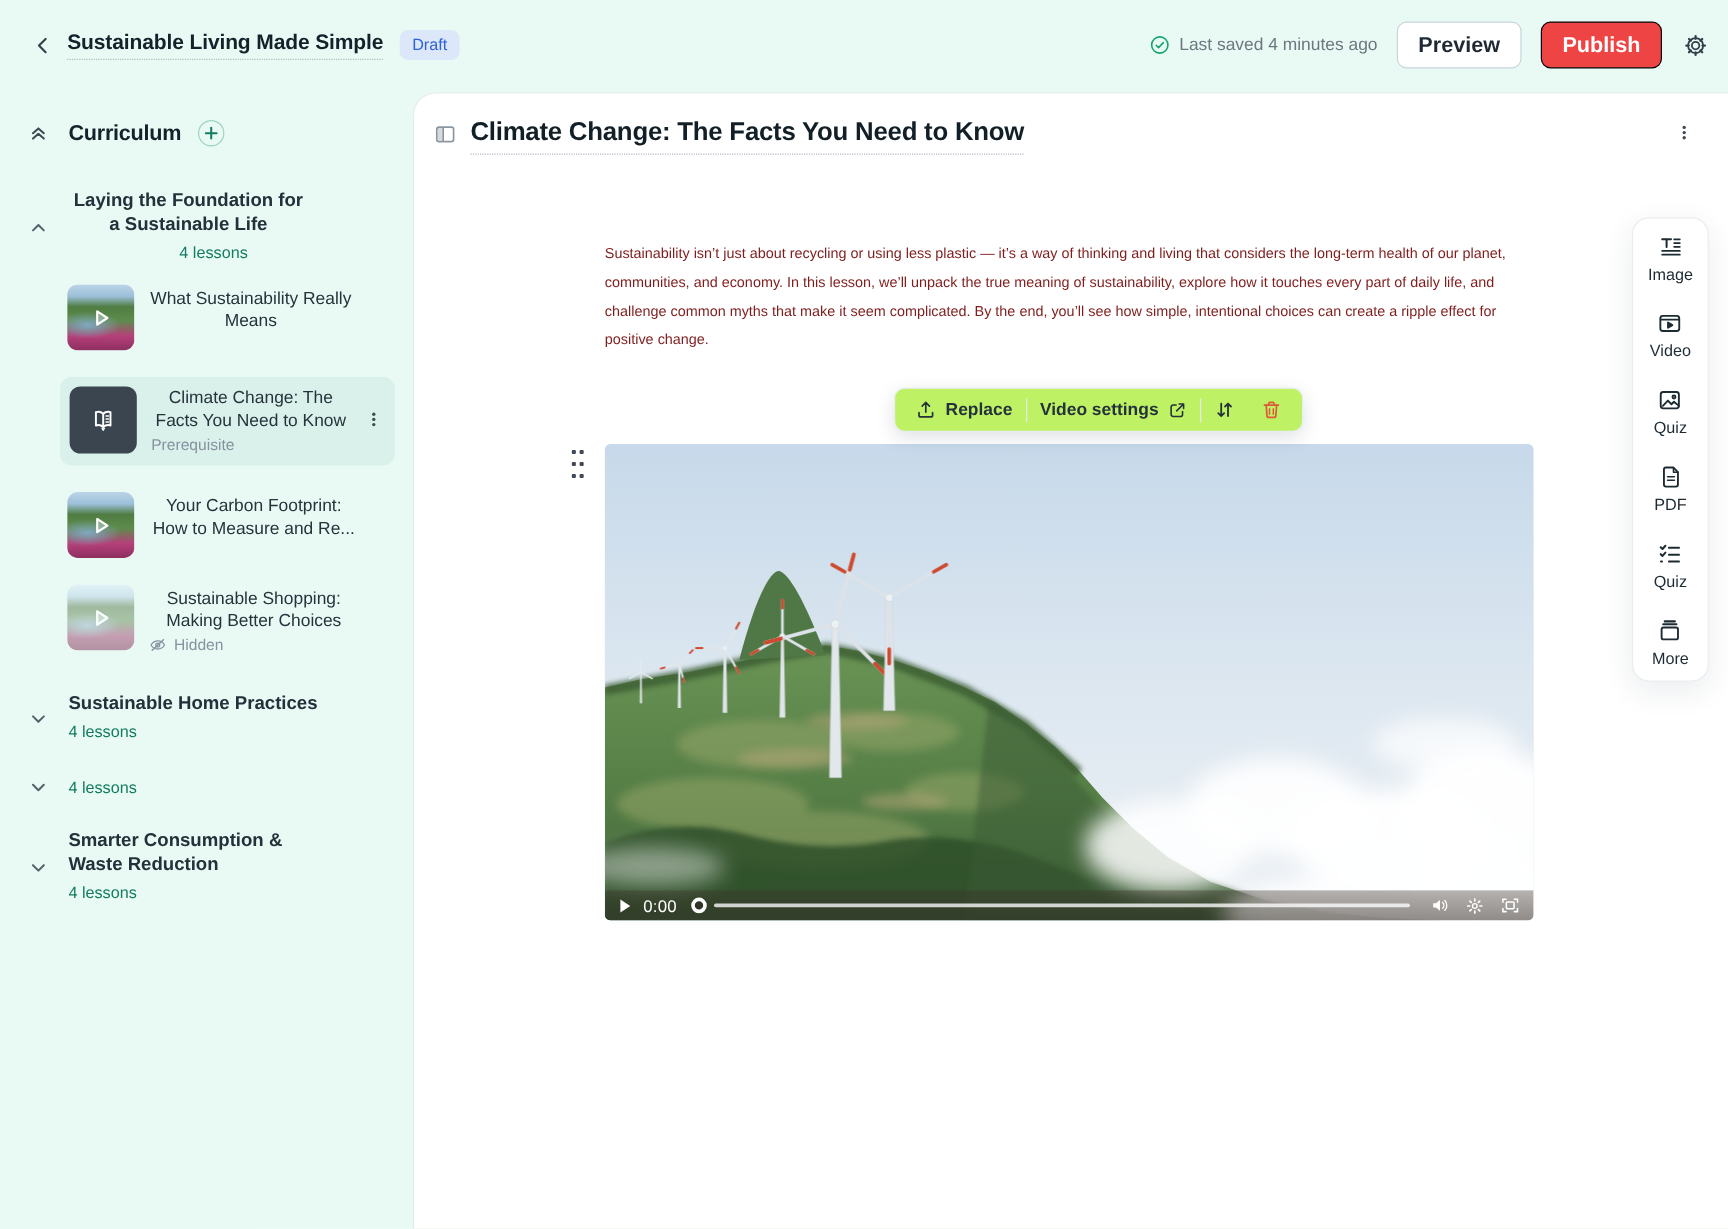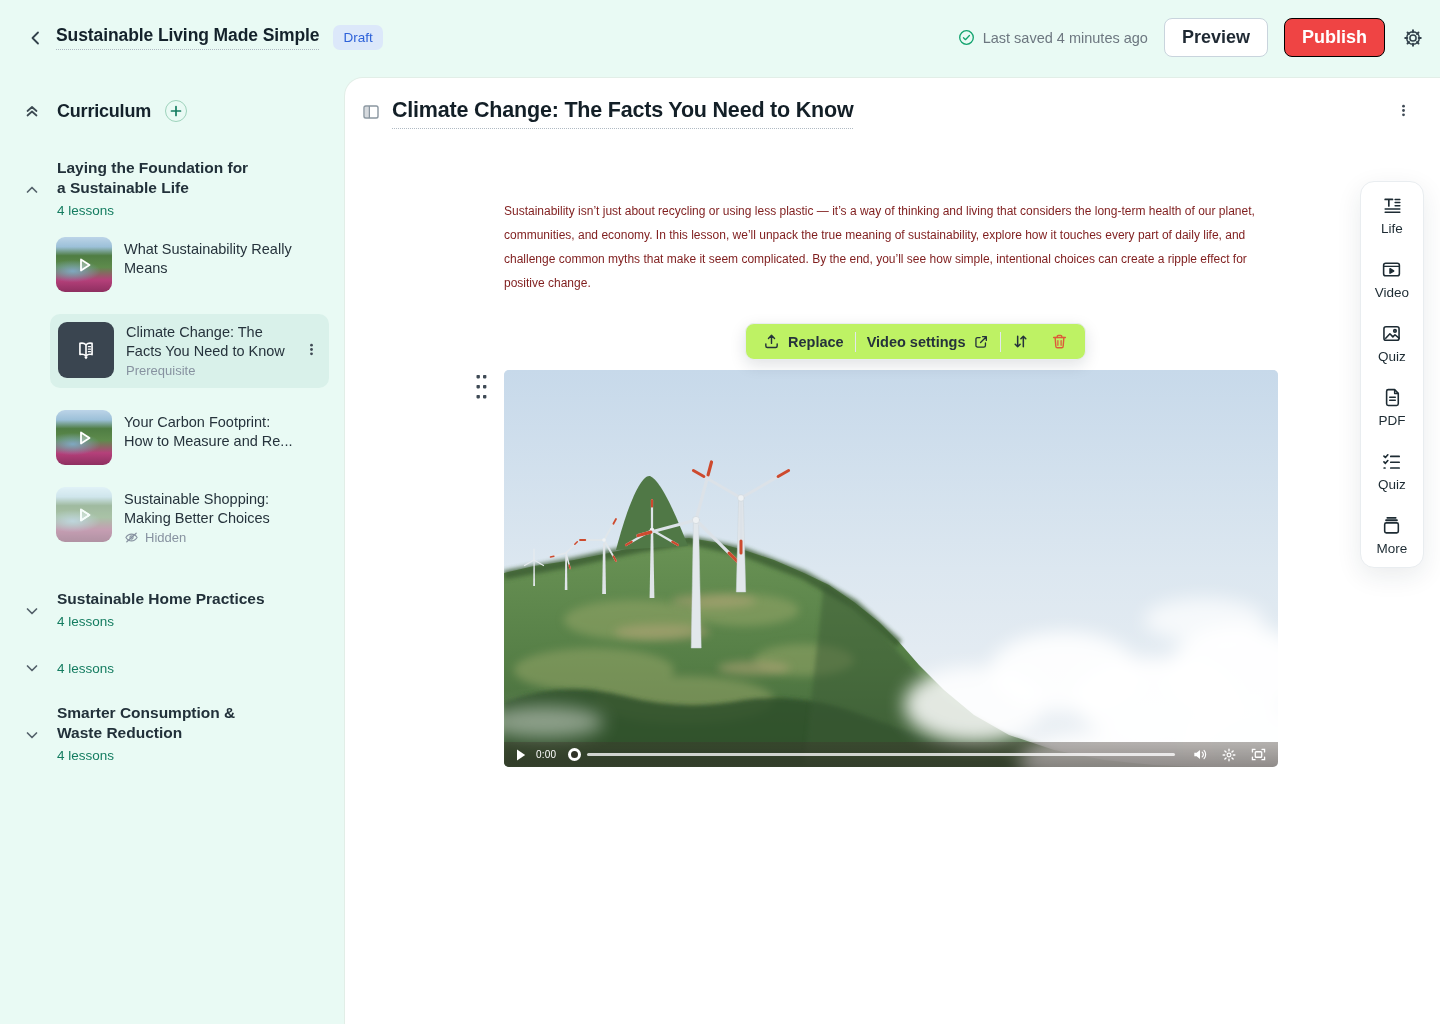--- a/index.html
+++ b/index.html
@@ -111,21 +111,21 @@
   .video-block {
     position:absolute; left:159px; top:292px; width:774px; height:397px;
     border-radius:5px; overflow:hidden; cursor:pointer; background:#DCE6EF;
   }
   .video-scene { position:absolute; inset:0; }
   .video-controls {
     position:absolute; left:0; right:0; bottom:0; height:25px;
     background:linear-gradient(180deg, rgba(62,52,45,.38), rgba(52,44,40,.55));
     display:flex; align-items:center; padding:0 12px; gap:10px; color:#fff;
   }
-  .vc-time { font-size:10px; letter-spacing:.2px; }
+  .vc-time { font-size:14px; letter-spacing:.2px; }
   .vc-scrubber {
     width:13px; height:13px; border-radius:50%; border:3px solid #fff;
     background:rgba(45,40,36,.55); flex:none; margin-left:2px; cursor:pointer;
   }
   .vc-track { flex:1; height:2.5px; background:rgba(255,255,255,.78); border-radius:2px; margin-left:-4px; margin-right:8px; cursor:pointer; }
   .vc-right { display:flex; align-items:center; gap:15px; }
   .vc-btn { color:#fff; cursor:pointer; display:flex; }
 
   
   .insert-toolbar {
@@ -181,21 +181,21 @@
     <div class="curriculum-title">Curriculum</div>
     <button class="add-section-btn">
       <svg width="12" height="12" viewBox="0 0 12 12" fill="none" stroke="currentColor" stroke-width="1.7" stroke-linecap="round">
           <path d="M6 1.5v9M1.5 6h9"></path>
         </svg>
     </button>
   </div>
 
   <div class="sections">
 
-    <div class="section" style="margin-bottom:44px;">
+    <div class="section" style="margin-bottom:32px;text-align:center;">
       <div class="section-chevron" style="align-self:flex-start; margin-top:24px;">
         <svg width="16" height="16" viewBox="0 0 16 16" fill="none" stroke="currentColor" stroke-width="1.7" stroke-linecap="round" stroke-linejoin="round">
             <path d="M3.5 10l4.5-4.5L12.5 10"></path>
           </svg>
       </div>
       <div class="section-body">
         <div class="section-title" style="width:200px;">Laying the Foundation for a Sustainable Life</div>
         <div class="lesson-count">4 lessons</div>
 
         <div class="lessons">
@@ -521,21 +521,21 @@
     </div>
   </div>
 </div>
 
 <div class="insert-toolbar">
   <div class="it-item">
     <svg width="21" height="21" viewBox="0 0 20 20" fill="none" stroke="currentColor" stroke-width="1.6" stroke-linecap="round">
         <path d="M3 4.2h7M6.5 4.2v6.2"></path>
         <path d="M12.5 4.2h4.5M12.5 7.2h4.5M12.5 10.2h4.5M3 13.4h14M3 16.4h14" stroke-width="1.4"></path>
       </svg>
-    <div class="it-label">Life</div>
+    <div class="it-label">Image</div>
   </div>
   <div class="it-item">
     <svg width="21" height="21" viewBox="0 0 20 20" fill="none" stroke="currentColor" stroke-width="1.5" stroke-linejoin="round">
         <rect x="2.5" y="4" width="15" height="12" rx="2"></rect>
         <path d="M2.5 7h15" stroke-width="1.2"></path>
         <path d="M8.6 9.3l3.4 2.1-3.4 2.1z" fill="currentColor"></path>
       </svg>
     <div class="it-label">Video</div>
   </div>
   <div class="it-item">

